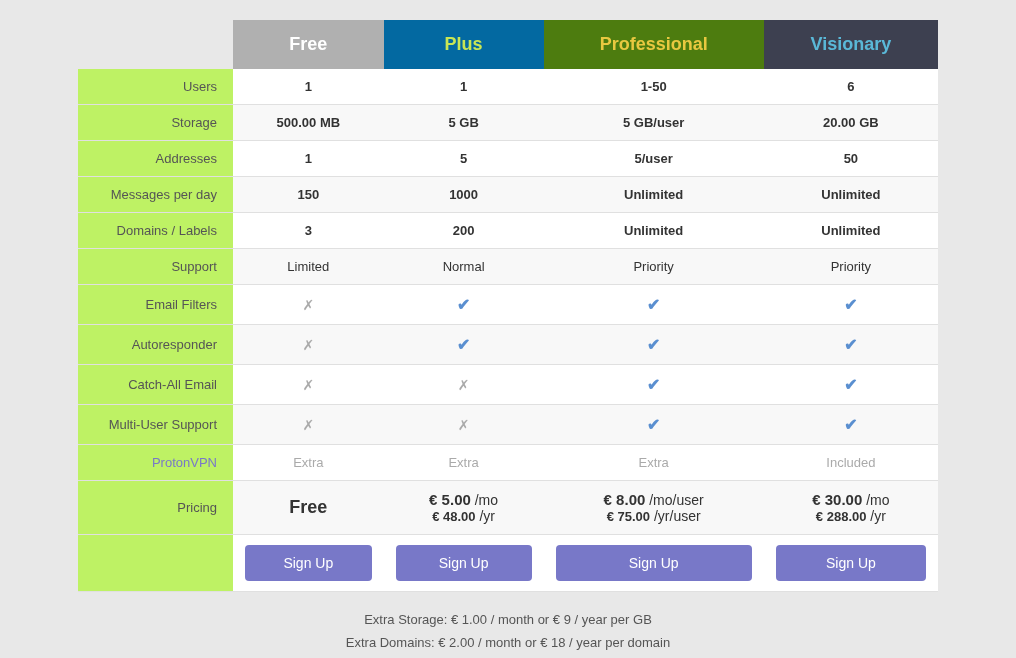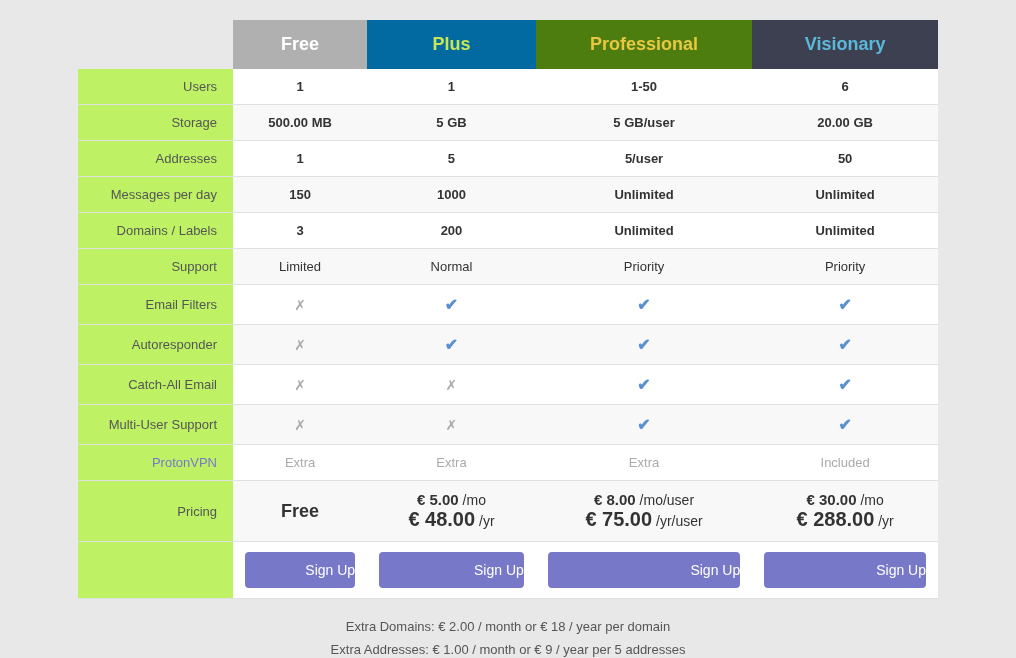--- a/index.html
+++ b/index.html
@@ -100,37 +100,36 @@
     .price-main .bold {
       font-weight: bold;
       font-size: 15px;
       margin-top: 9px;
     }
     .price-yr {
       font-size: 14px;
     }
     .price-yr .bold {
       font-weight: bold;
-      font-size: 20px;
+      font-size: 13px;
     }
     .signup-row td {
       padding: 12px 16px;
       background: #fff;
     }
     .signup-btn {
       width: 100%;
       padding: 10px 0;
       background: #7878c8;
       color: #fff;
       border: none;
       border-radius: 4px;
       font-size: 14px;
       cursor: pointer;
       font-weight: normal;
-      text-align: right;
     }
     .footer-notes {
       text-align: center;
       margin-top: 16px;
       color: #555;
       font-size: 13px;
       line-height: 1.8;
     }
     .free-price {
       font-size: 18px;
@@ -267,16 +266,17 @@
   <td>
     <button class="signup-btn">Sign Up</button>
   </td>
   <td>
     <button class="signup-btn">Sign Up</button>
   </td>
 </tr>
       </tbody>
   </table>
   <div class="footer-notes">
+    <div>Extra Storage: € 1.00 / month or € 9 / year per GB</div>
     <div>Extra Domains: € 2.00 / month or € 18 / year per domain</div>
     <div>Extra Addresses: € 1.00 / month or € 9 / year per 5 addresses</div>
   </div>
 </div>
 
 </body></html>

